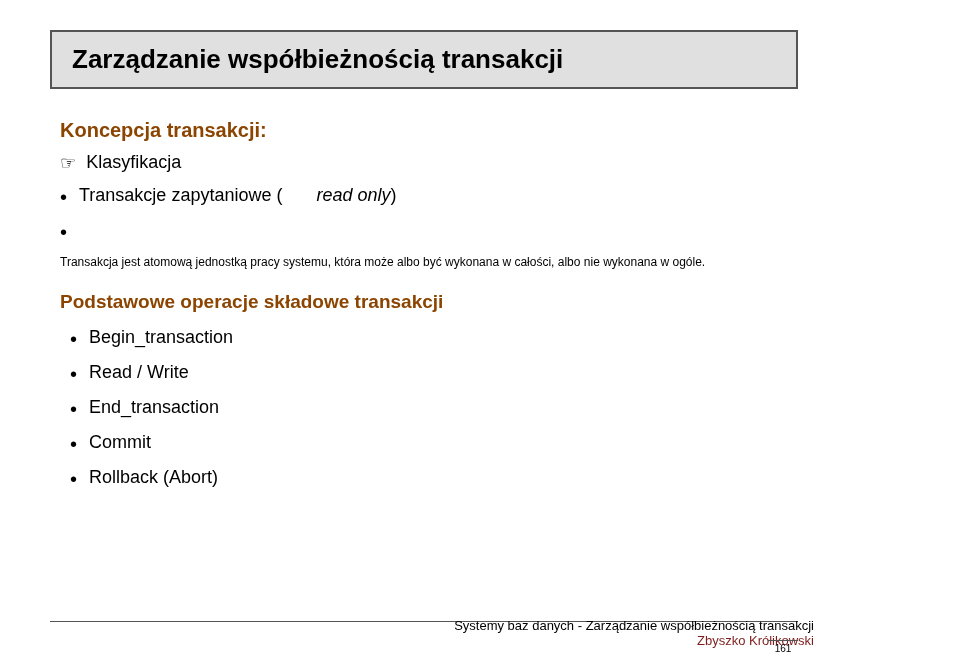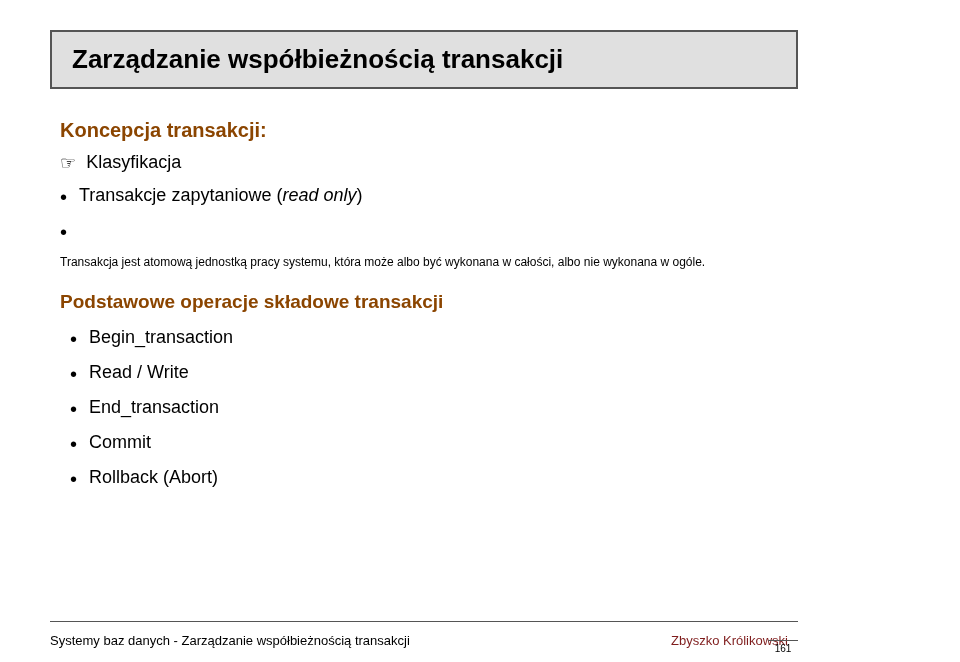--- a/index.html
+++ b/index.html
@@ -82,20 +82,21 @@
       line-height: 1.3;
     }
 
     .item-text {
       font-size: 18px;
       color: #000000;
       line-height: 1.4;
     }
 
     .item-text em {
+      margin-left: 34px;
     }
 
     .block-text {
       font-size: 12px;
       color: #000000;
       line-height: 1.5;
       margin-top: 8px;
       margin-bottom: 20px;
     }
 
@@ -117,24 +118,25 @@
       left: 50px;
       right: 50px;
       height: 1px;
       background-color: #555555;
     }
 
     .footer-content {
       position: absolute;
       bottom: 14px;
       left: 50px;
-      right: 60px;
+      right: 34px;
       display: flex;
       justify-content: space-between;
       align-items: flex-end;
+      flex-direction: column;
     }
 
     .footer-left {
       font-size: 13px;
       color: #000000;
     }
 
     .footer-right {
       font-size: 13px;
       color: #7f1d1d;

